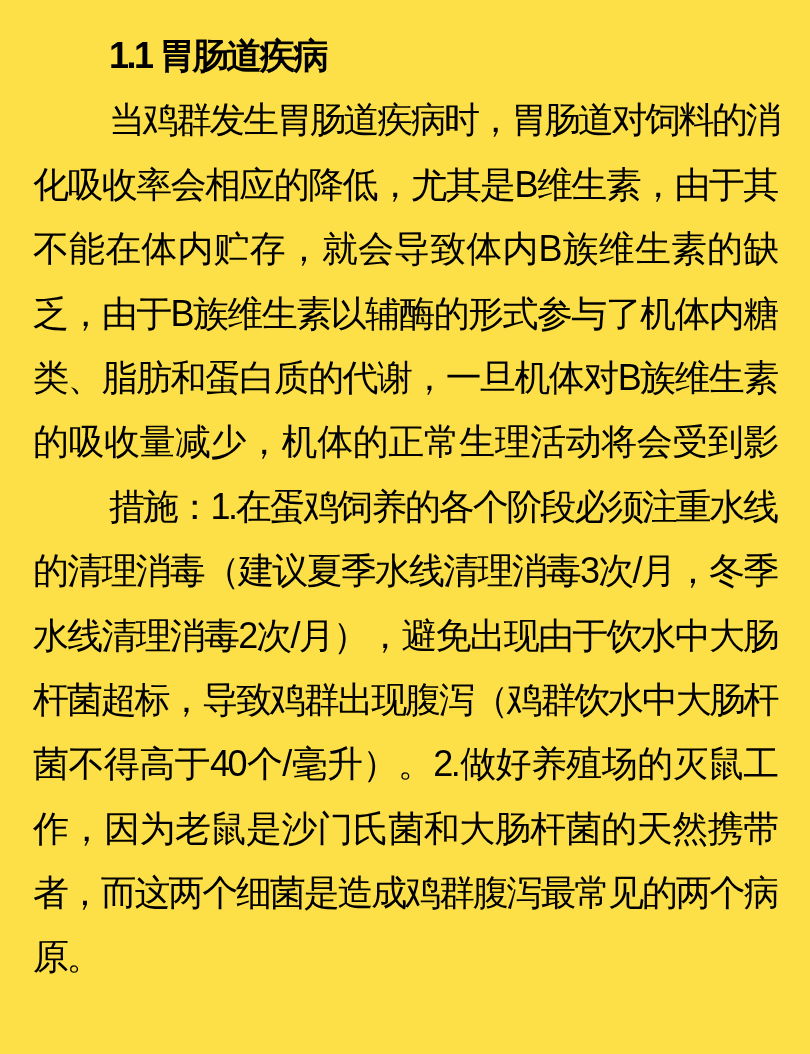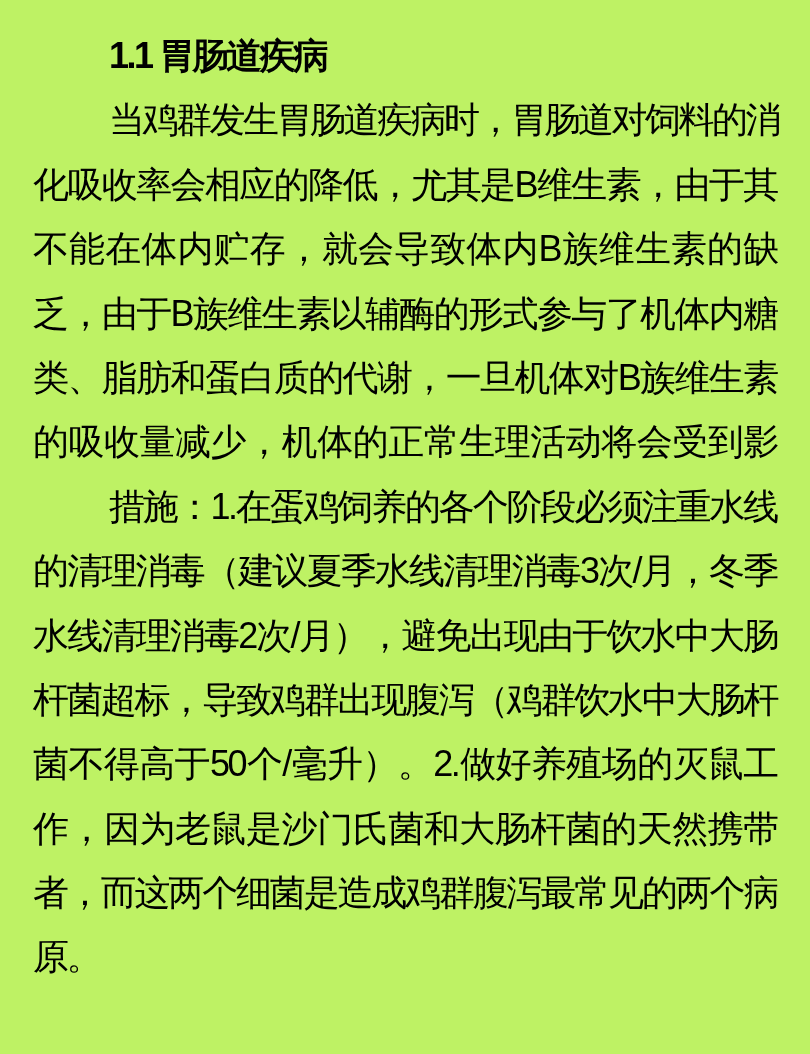--- a/index.html
+++ b/index.html
@@ -11,21 +11,21 @@
     width: 810px;
     height: 1054px;
     overflow: hidden;
     font-family: "Liberation Sans", sans-serif;
   }
   .page {
     box-sizing: border-box;
     width: 810px;
     height: 1054px;
     padding: 24px 33px 0 33px;
-    background: #bef264;
+    background: #fde047;
   }
   .line {
     height: 64.4px;
     line-height: 64.4px;
     font-size: 36px;
     color: #000000;
     letter-spacing: -2.5px;
     white-space: nowrap;
   }
   .heading {
@@ -288,21 +288,21 @@
       <span>大</span>
       <span>肠</span>
       <span>杆</span>
     </div>
   <div class="line j">
       <span>菌</span>
       <span>不</span>
       <span>得</span>
       <span>高</span>
       <span>于</span>
-      <span>50</span>
+      <span>40</span>
       <span>个</span>
       <span>/</span>
       <span>毫</span>
       <span>升</span>
       <span>）</span>
       <span>。</span>
       <span>2.</span>
       <span>做</span>
       <span>好</span>
       <span>养</span>

